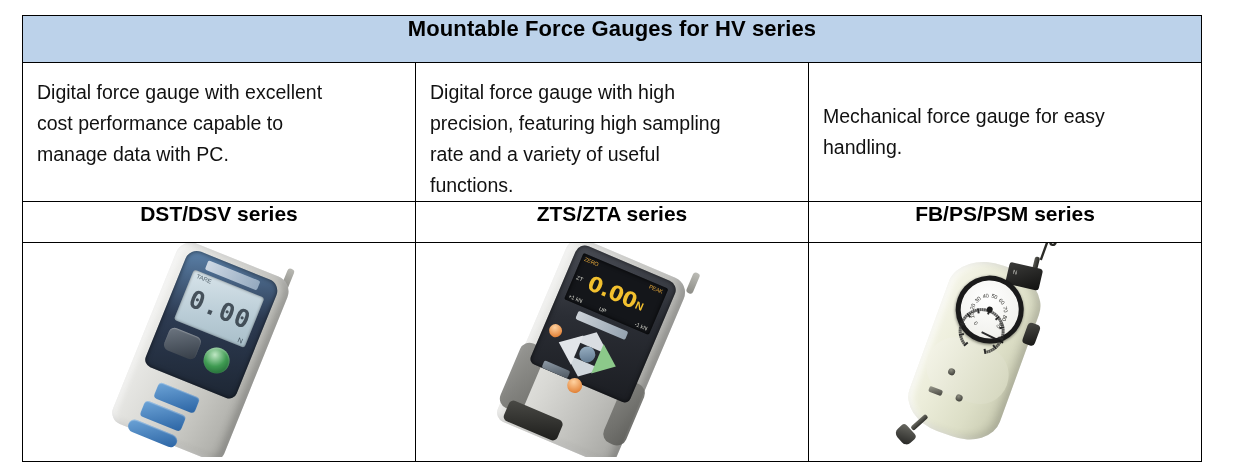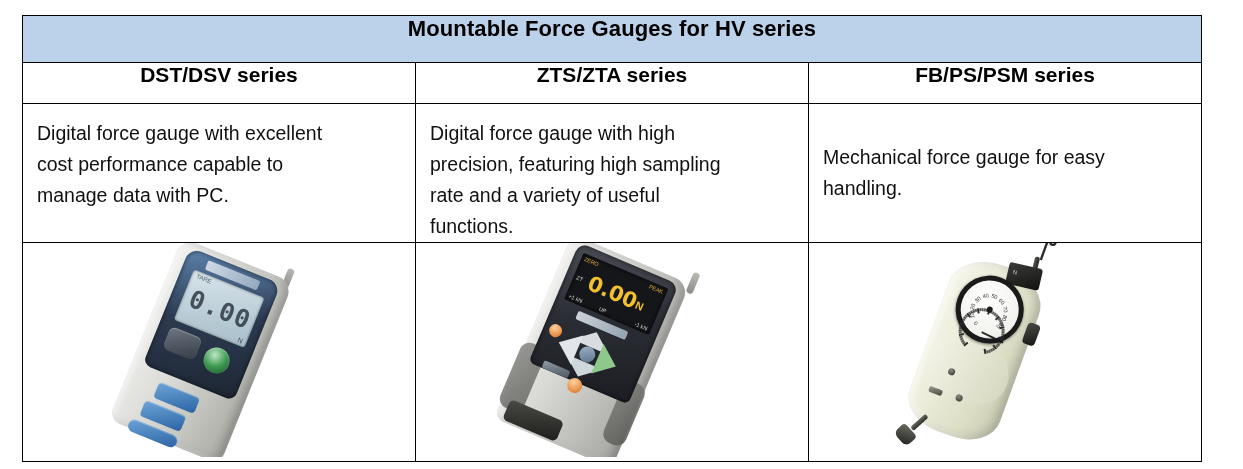--- a/index.html
+++ b/index.html
@@ -505,46 +505,46 @@
   <table class="gauge-table">
 
     <tbody>
         <tr>
       <td class="title-cell" colspan="3">
         <span class="title-text">Mountable Force Gauges for HV series</span>
       </td>
     </tr>
 
     <tr>
-      <td class="colhead-cell">
-        <span class="colhead-text">DST/DSV series</span>
-      </td>
-      <td class="colhead-cell">
-        <span class="colhead-text">ZTS/ZTA series</span>
-      </td>
-      <td class="colhead-cell">
-        <span class="colhead-text">FB/PS/PSM series</span>
-      </td>
-    </tr>
-
-    <tr>
       <td class="desc-cell">
         <div class="desc-text">Digital force gauge with excellent
 cost performance capable to
 manage data with PC.</div>
       </td>
       <td class="desc-cell">
         <div class="desc-text">Digital force gauge with high
 precision, featuring high sampling
 rate and a variety of useful
 functions.</div>
       </td>
       <td class="desc-cell v-center">
         <div class="desc-text">Mechanical force gauge for easy
 handling.</div>
+      </td>
+    </tr>
+
+    <tr>
+      <td class="colhead-cell">
+        <span class="colhead-text">DST/DSV series</span>
+      </td>
+      <td class="colhead-cell">
+        <span class="colhead-text">ZTS/ZTA series</span>
+      </td>
+      <td class="colhead-cell">
+        <span class="colhead-text">FB/PS/PSM series</span>
       </td>
     </tr>
 
     <tr>
 
       <td class="img-cell">
         <div class="img-wrap">
           <div class="dst">
             <div class="dst-tip"></div>
             <div class="dst-body"></div>

